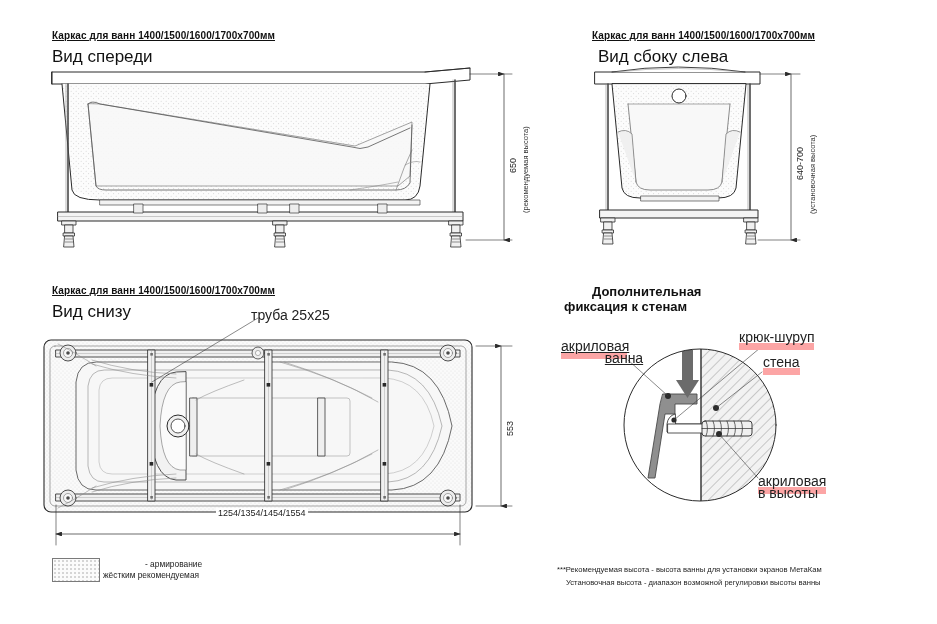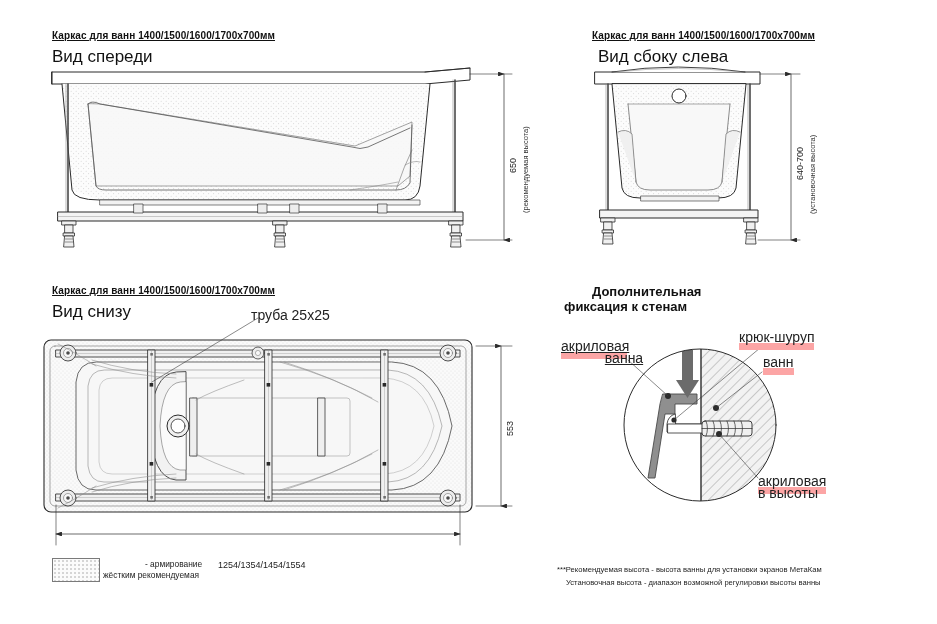--- a/index.html
+++ b/index.html
@@ -392,28 +392,28 @@
   </svg>
 
   <div class="dim-text vert" style="left:508px;top:175px;">650</div>
   <div class="dim-note vert" style="left:521px;top:215px;">(рекомендуемая высота)</div>
 
   <div class="dim-text vert" style="left:795px;top:182px;">640-700</div>
   <div class="dim-note vert" style="left:808px;top:216px;">(установочная высота)</div>
 
   <div class="callout" style="left:251px;top:310px;">труба 25x25</div>
 
-  <div class="dim-text" style="left:216px;top:560px;text-align:right;">1254/1354/1454/1554</div>
+  <div class="dim-text" style="left:216px;top:508px;text-align:right;">1254/1354/1454/1554</div>
   <div class="dim-text vert" style="left:505px;top:438px;">553</div>
 
   <div class="callout underline ralign" style="left:561px;top:341px;width:66px;">акриловая</div>
   <div class="callout ralign" style="left:591px;top:353px;width:66px;">ванна</div>
 
   <div class="callout underline" style="left:739px;top:332px;">крюк-шуруп</div>
-  <div class="callout underline" style="left:763px;top:357px;">ванн</div>
+  <div class="callout underline" style="left:763px;top:357px;">стена</div>
 
   <div class="callout underline" style="left:758px;top:476px;">акриловая</div>
   <div class="callout" style="left:758px;top:488px;">в высоты</div>
 
   <div class="legend-swatch" style="left:52px;top:558px;width:46px;height:22px;"></div>
   <div class="legend-label" style="left:103px;top:559px;margin-left:42px;">- армирование</div>
   <div class="legend-label" style="left:103px;top:570px;">жёстким рекомендуемая</div>
 
   <div class="footnote" style="left:557px;top:564px;">***Рекомендуемая высота - высота ванны для установки экранов МетаКам</div>
   <div class="footnote" style="left:566px;top:577px;">Установочная высота - диапазон возможной регулировки высоты ванны</div>

